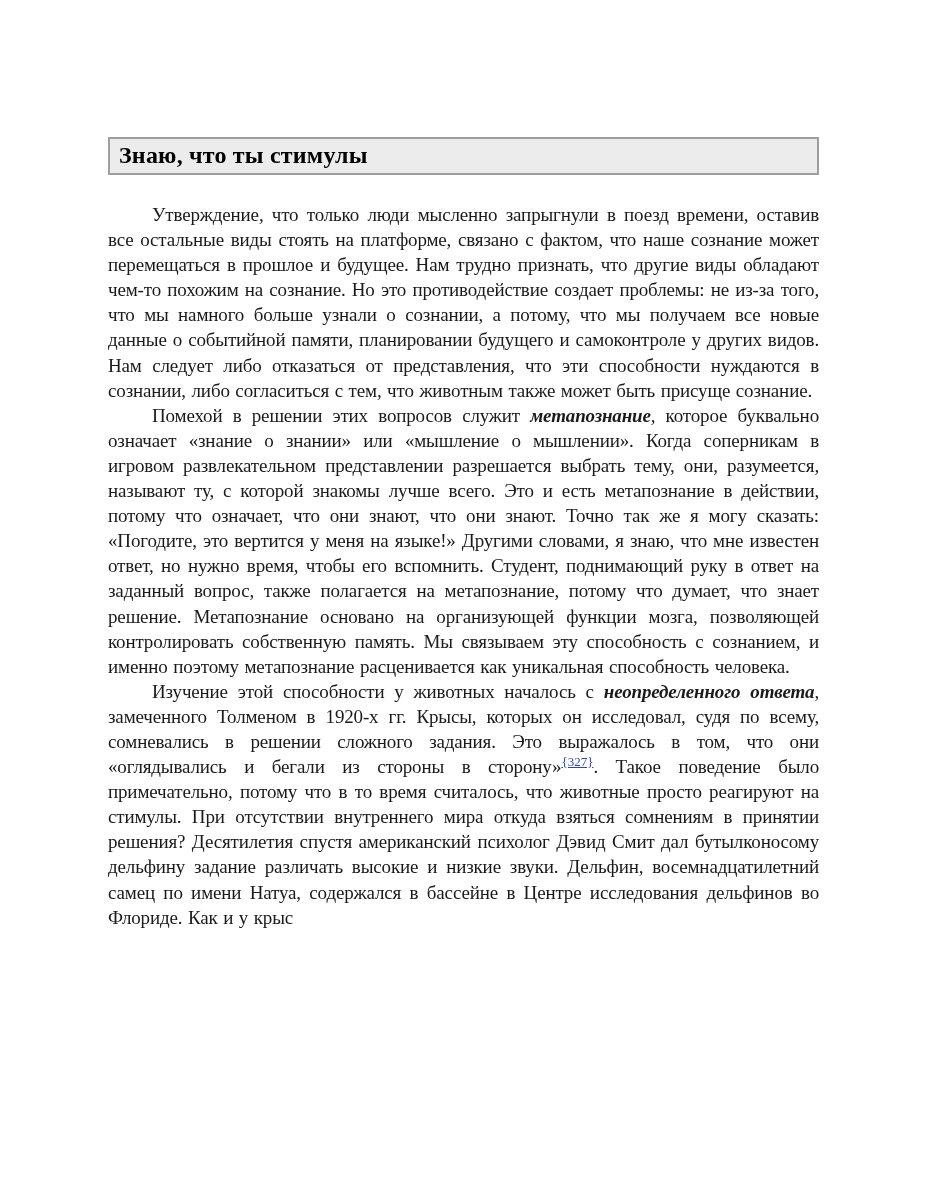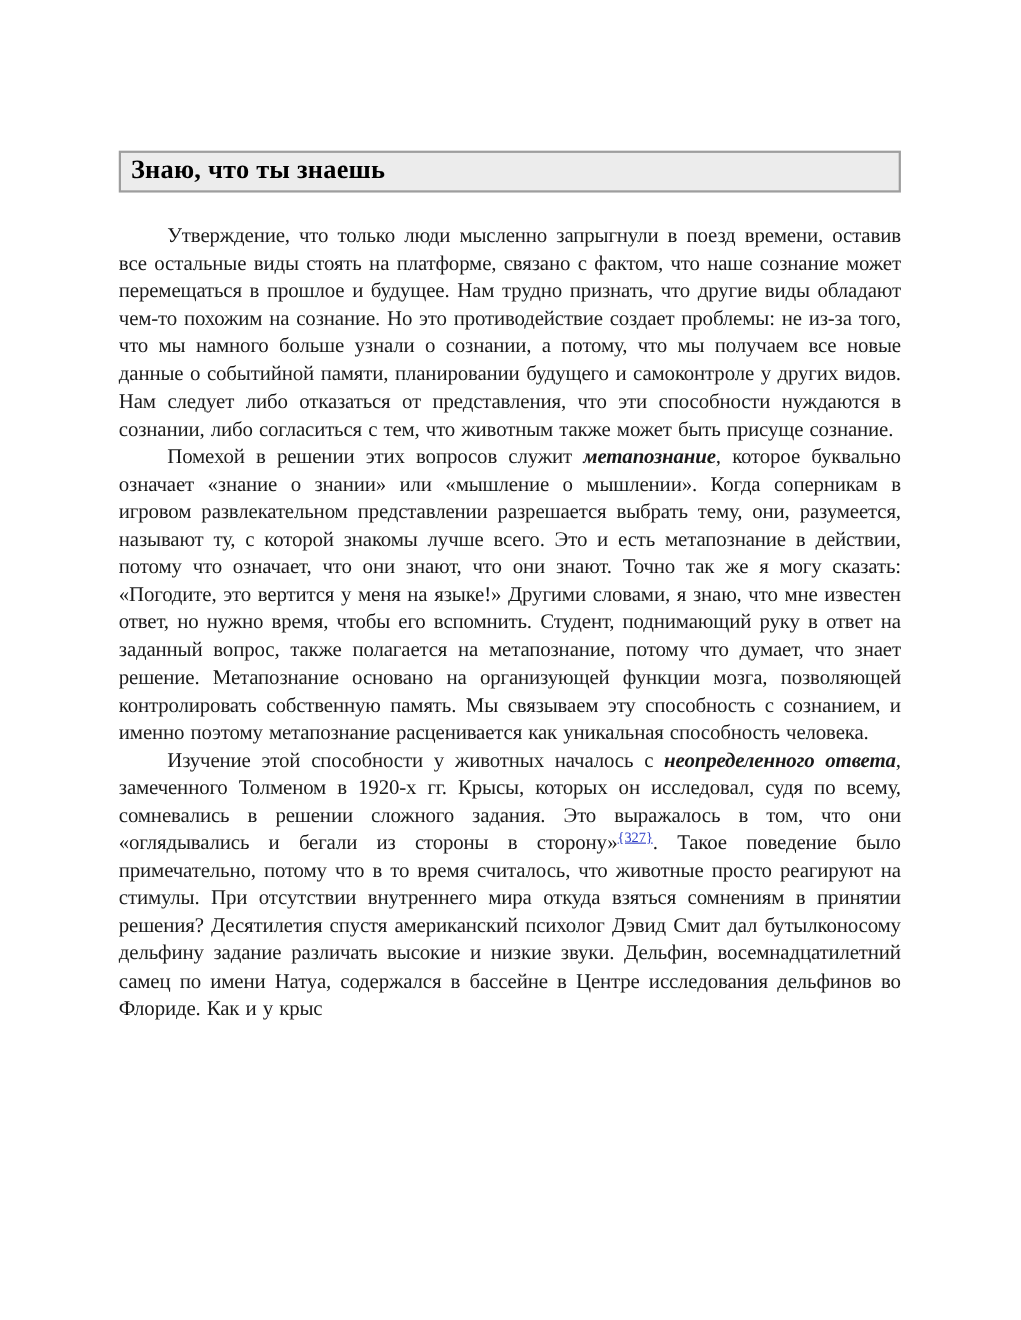--- a/index.html
+++ b/index.html
@@ -62,20 +62,20 @@
     letter-spacing:0;
     cursor:pointer;
     margin-top:40px;
   }
 </style>
 </head>
 <body>
 
 <div class="page">
   <div class="title-box">
-    <h1>Знаю, что ты знаешь</h1>
+    <h1>Знаю, что ты стимулы</h1>
   </div>
   <div class="text-body">
       <p><span>Утверждение, что только люди мысленно запрыгнули в поезд времени, оставив все остальные виды стоять на платформе, связано с фактом, что наше сознание может перемещаться в прошлое и будущее. Нам трудно признать, что другие виды обладают чем-то похожим на сознание. Но это противодействие создает проблемы: не из-за того, что мы намного больше узнали о сознании, а потому, что мы получаем все новые данные о событийной памяти, планировании будущего и самоконтроле у других видов. Нам следует либо отказаться от представления, что эти способности нуждаются в сознании, либо согласиться с тем, что животным также может быть присуще сознание.</span></p>
       <p><span>Помехой в решении этих вопросов служит </span><span class="em">метапознание</span><span>, которое буквально означает «знание о знании» или «мышление о мышлении». Когда соперникам в игровом развлекательном представлении разрешается выбрать тему, они, разумеется, называют ту, с которой знакомы лучше всего. Это и есть метапознание в действии, потому что означает, что они знают, что они знают. Точно так же я могу сказать: «Погодите, это вертится у меня на языке!» Другими словами, я знаю, что мне известен ответ, но нужно время, чтобы его вспомнить. Студент, поднимающий руку в ответ на заданный вопрос, также полагается на метапознание, потому что думает, что знает решение. Метапознание основано на организующей функции мозга, позволяющей контролировать собственную память. Мы связываем эту способность с сознанием, и именно поэтому метапознание расценивается как уникальная способность человека.</span></p>
       <p><span>Изучение этой способности у животных началось с </span><span class="em">неопределенного ответа</span><span>, замеченного Толменом в 1920-х гг. Крысы, которых он исследовал, судя по всему, сомневались в решении сложного задания. Это выражалось в том, что они «оглядывались и бегали из стороны в сторону»</span><a class="footnote" href="#">{327}</a><span>. Такое поведение было примечательно, потому что в то время считалось, что животные просто реагируют на стимулы. При отсутствии внутреннего мира откуда взяться сомнениям в принятии решения? Десятилетия спустя американский психолог Дэвид Смит дал бутылконосому дельфину задание различать высокие и низкие звуки. Дельфин, восемнадцатилетний самец по имени Натуа, содержался в бассейне в Центре исследования дельфинов во Флориде. Как и у крыс</span></p>
     </div>
 </div>
 
 </body></html>

